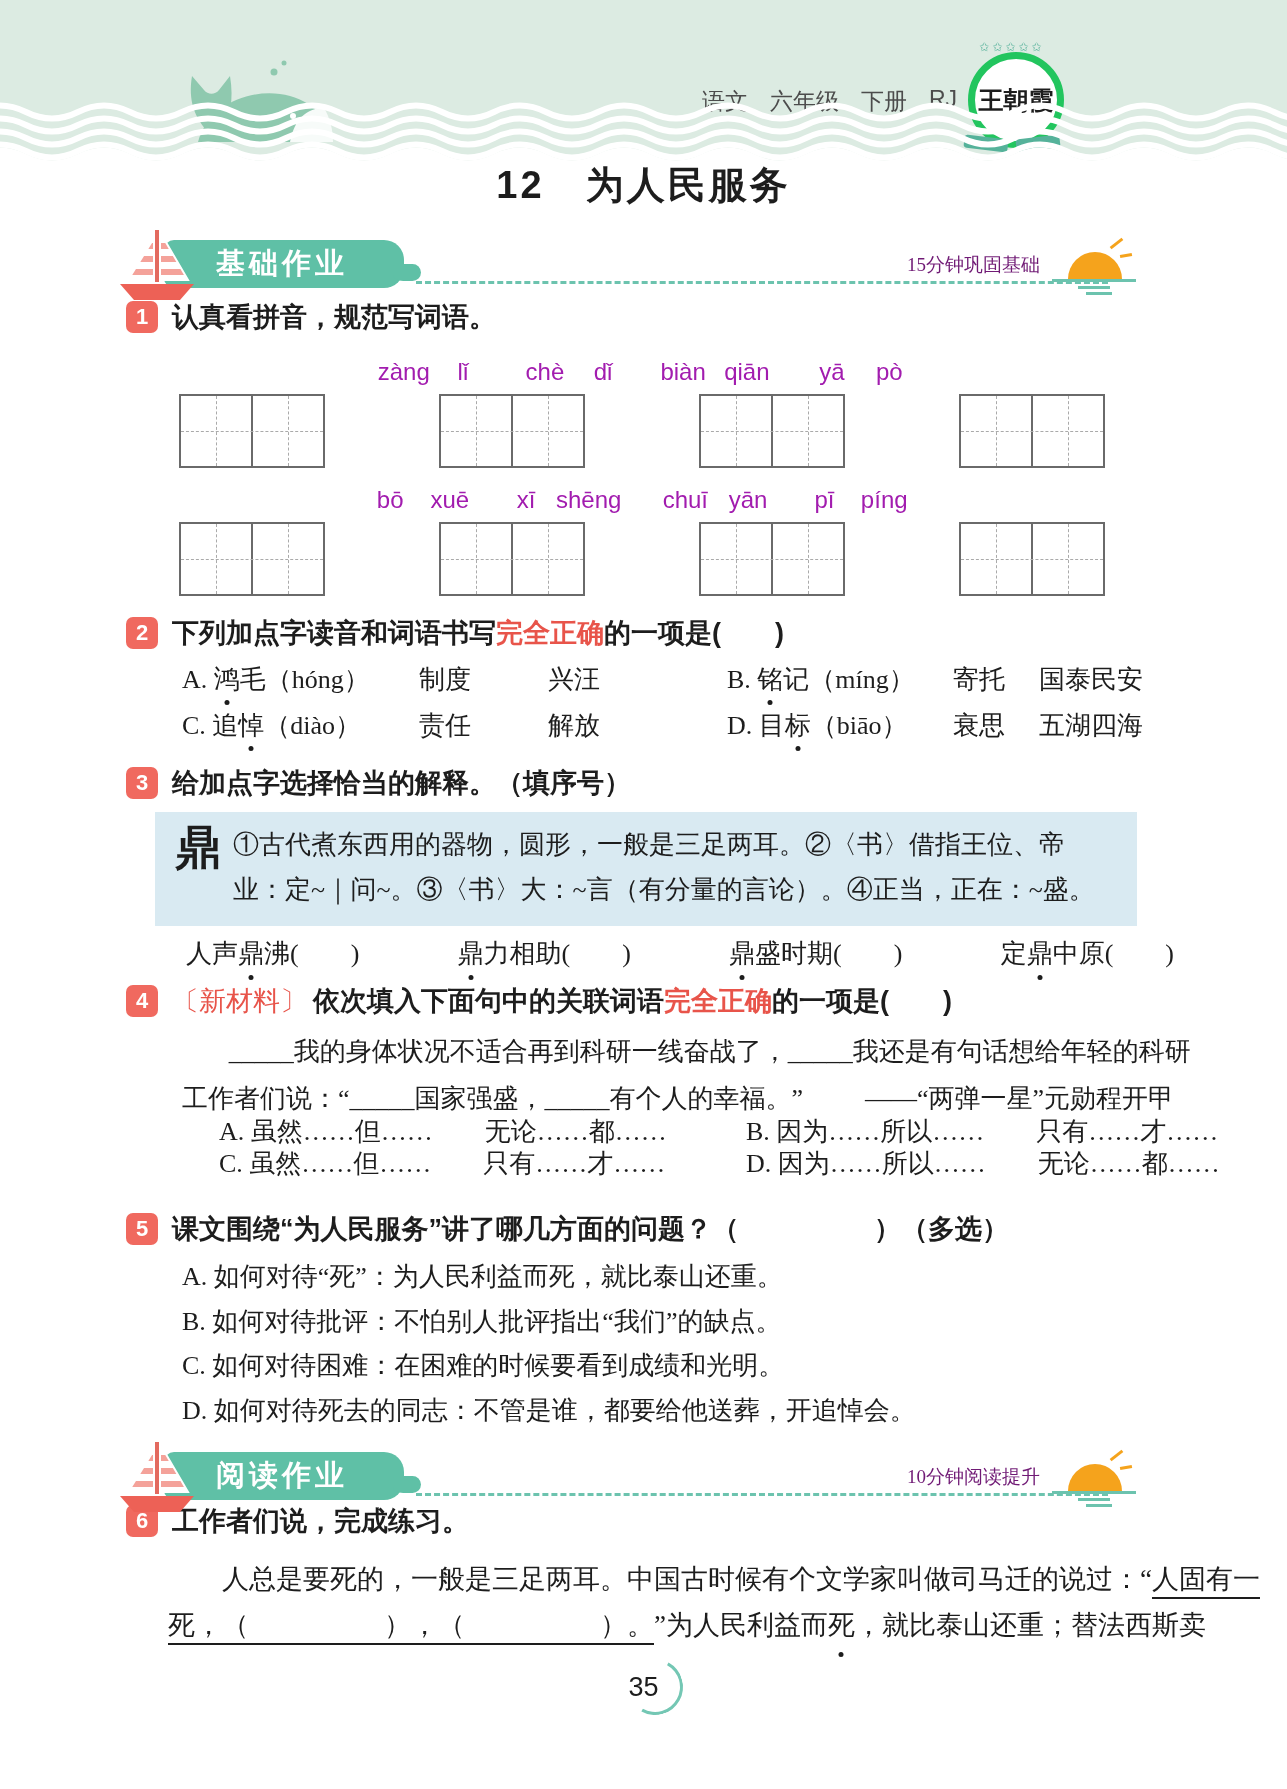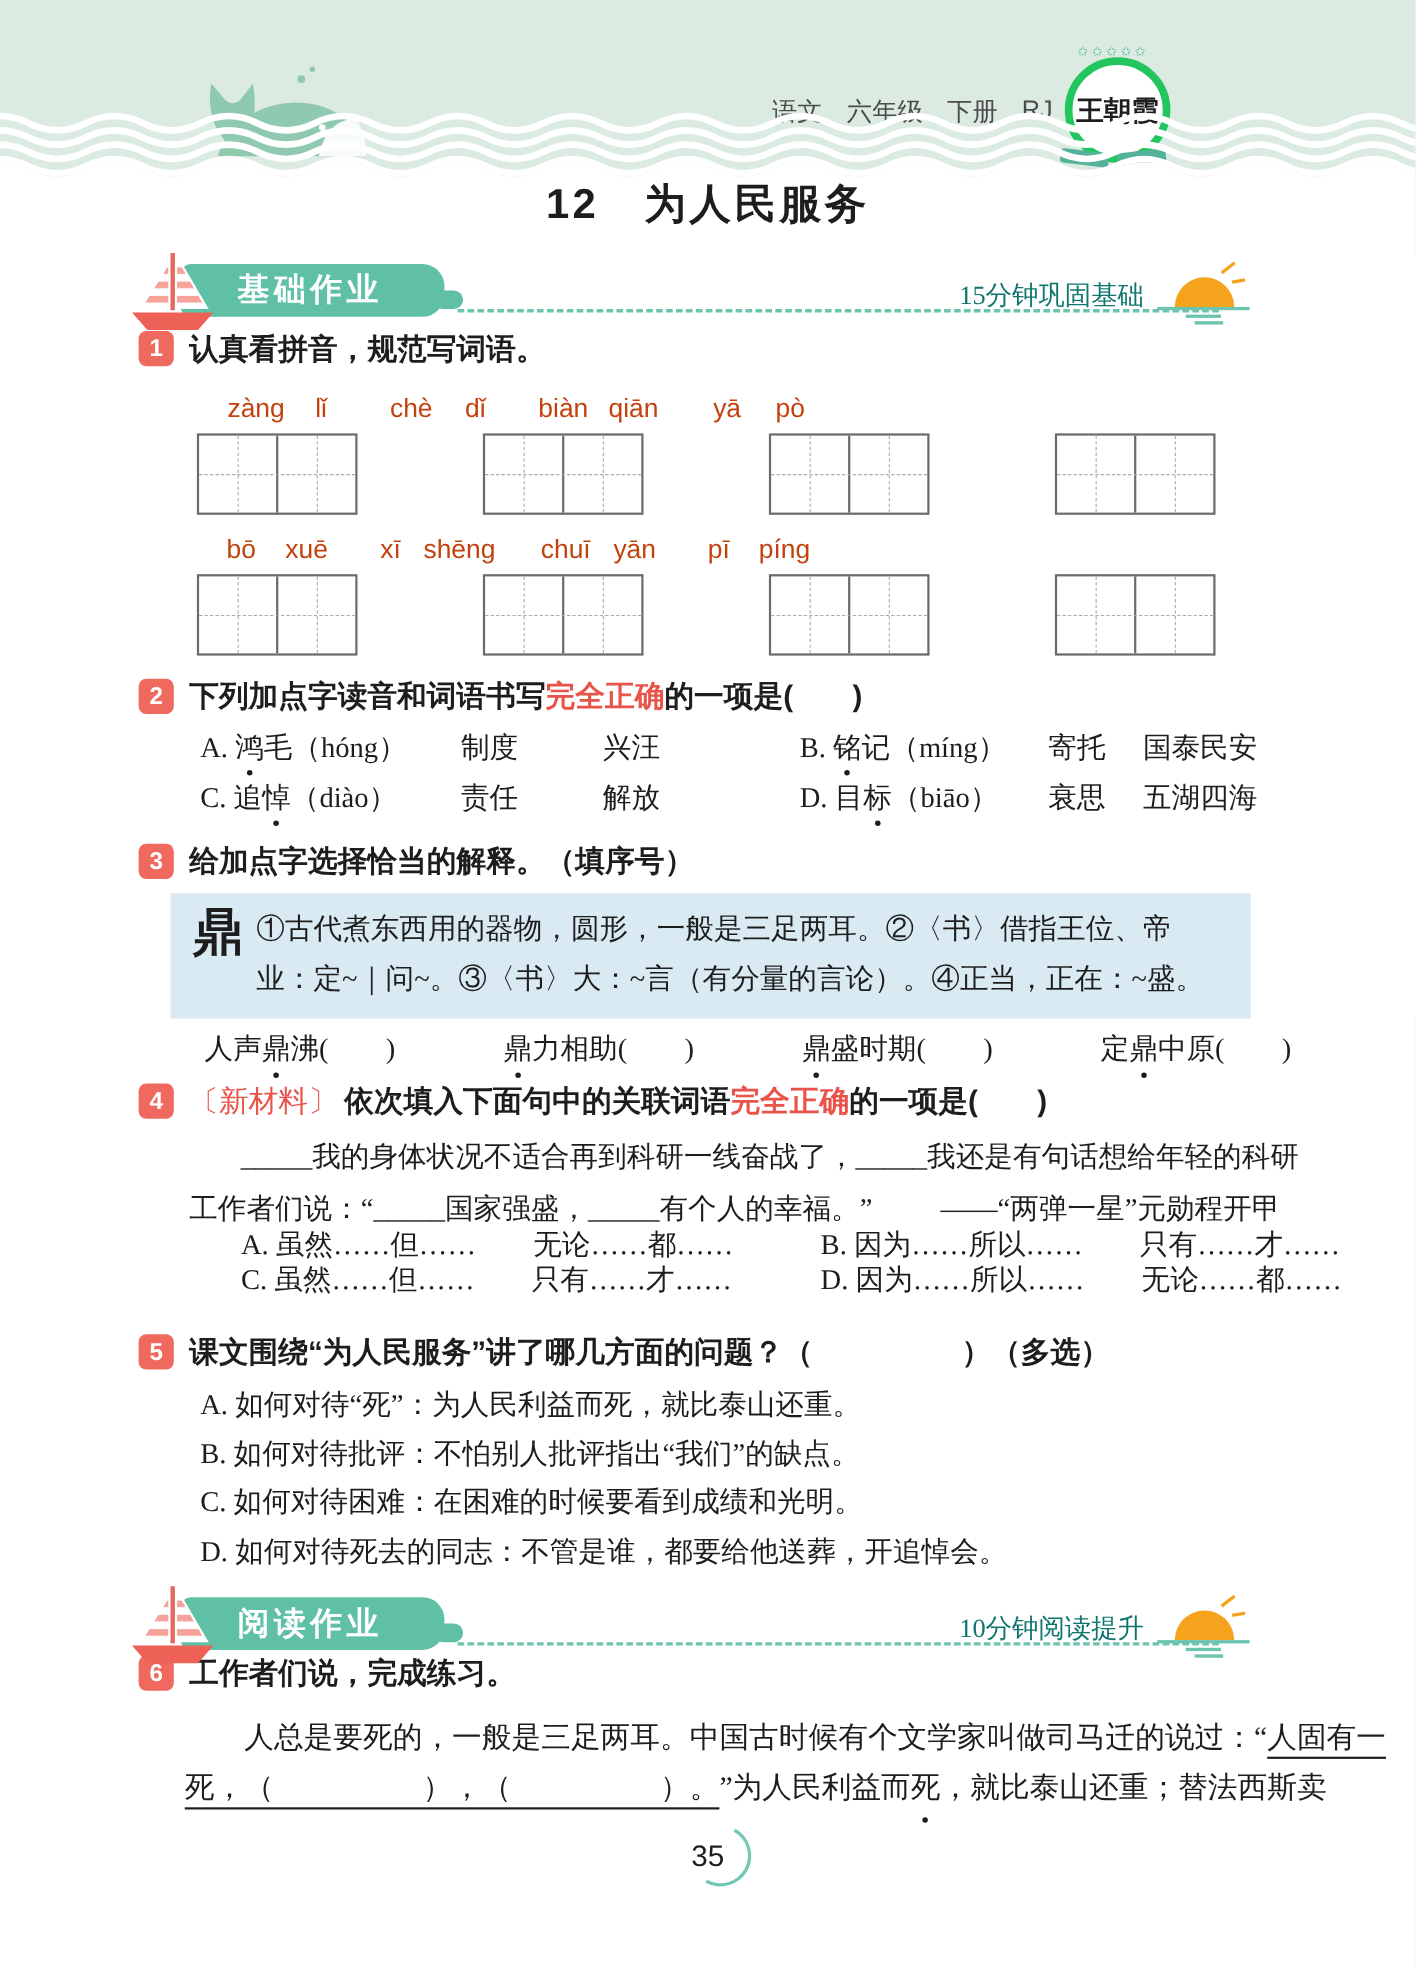--- a/index.html
+++ b/index.html
@@ -29,21 +29,21 @@
 
   
   .section { position:absolute; left:120px; width:1046px; height:70px; }
   .boat { position:absolute; left:-6px; top:-8px; width:86px; height:82px; z-index:2; }
   .banner { position:absolute; left:44px; top:8px; height:48px; width:240px; box-sizing:border-box;
             background:#5fc0a6; border-radius:10px 20px 20px 10px; color:#fff; font-weight:bold;
             font-size:29px; letter-spacing:4px; display:flex; align-items:center; padding-left:52px; }
   .banner::after { content:""; position:absolute; right:-17px; top:24px; width:28px; height:17px;
                    background:#5fc0a6; border-radius:2px 14px 14px 60%; }
   .dashline { position:absolute; left:296px; right:58px; top:49px; border-top:3px dashed #6cc3ae; }
-  .timer { position:absolute; right:126px; top:20px; font-size:24px; color:#0f766e;
+  .timer { position:absolute; right:126px; top:20px; font-size:19px; color:#701a75;
            font-family:"Liberation Serif","DejaVu Serif",serif; }
   .sunset { position:absolute; right:36px; top:6px; width:70px; height:58px; }
   .sun-half { position:absolute; left:8px; top:14px; width:54px; height:27px; background:#f5a31c;
               border-radius:54px 54px 0 0; }
   .sun-line { position:absolute; left:-8px; top:41px; width:84px; border-top:3px solid #6cc3ae; }
   .sun-dash1 { position:absolute; left:18px; top:48px; width:32px; border-top:3px solid #6cc3ae; }
   .sun-dash2 { position:absolute; left:26px; top:54px; width:26px; border-top:3px solid #6cc3ae; }
   .ray1 { position:absolute; right:6px; top:4px; width:15px; border-top:3px solid #f5a31c; transform:rotate(-38deg); }
   .ray2 { position:absolute; right:-2px; top:16px; width:12px; border-top:3px solid #f5a31c; transform:rotate(-10deg); }
 
@@ -57,22 +57,22 @@
 
   .serif { font-family:"Liberation Serif","DejaVu Serif",serif; }
   .kai   { font-family:"Liberation Serif","DejaVu Serif",serif; }
   .nowrap { white-space:nowrap; }
 
   .emph { position:relative; display:inline-block; }
   .emph::after { content:""; position:absolute; left:50%; bottom:-9px; transform:translateX(-50%);
                  width:5px; height:5px; border-radius:50%; background:#1d1d1d; }
 
   
-  .pinrow { position:absolute; left:179px; width:926px; display:flex; justify-content:flex-start;
-            font-size:24px; color:#c2410c; }
+  .pinrow { position:absolute; left:179px; width:926px; display:flex; justify-content:center;
+            font-size:24px; color:#a21caf; }
   .pincol { width:146px; display:flex; justify-content:space-evenly; }
   .gridrow { position:absolute; left:179px; width:926px; display:flex; justify-content:space-between; }
   .wgrid { position:relative; width:146px; height:74px; border:2px solid #6a6a6a; box-sizing:border-box;
            display:flex; background:#fff; }
   .wgrid::after { content:""; position:absolute; left:0; right:0; top:50%; border-top:1px dashed #aaaaaa; }
   .wcell { flex:1; position:relative; }
   .wcell:first-child { border-right:2px solid #6a6a6a; }
   .wcell::before { content:""; position:absolute; top:0; bottom:0; left:50%; border-left:1px dashed #aaaaaa; }
 
   
@@ -83,21 +83,21 @@
 
   
   .defbox { position:absolute; left:155px; top:812px; width:982px; box-sizing:border-box;
             background:#d9eaf2; padding:10px 26px 14px 20px; font-size:26px; line-height:45px; }
   .defchar { float:left; font-size:46px; font-weight:bold; line-height:48px; margin:2px 12px 0 0; }
   .q3items { position:absolute; left:186px; top:936px; width:988px; display:flex;
              justify-content:space-between; font-size:26px; }
   .q3items > span { white-space:nowrap; }
 
   
-  .q4p { position:absolute; left:172px; top:1028px; width:992px; font-size:26px; line-height:47px; }
+  .q4p { position:absolute; left:182px; top:1028px; width:992px; font-size:26px; line-height:47px; }
   .q4p .indent { text-indent:1.8em; }
   .q4p .l2 { display:flex; justify-content:space-between; }
   .q4opts { position:absolute; left:182px; top:1116px; display:grid; grid-template-columns:527px auto;
             font-size:26px; line-height:32px;margin-left:37px; }
   .q4opts span { white-space:nowrap; }
 
   
   .q5opts { position:absolute; left:182px; top:1255px; font-size:26px; line-height:44.5px; }
   .q5opts div { white-space:nowrap; }
 

